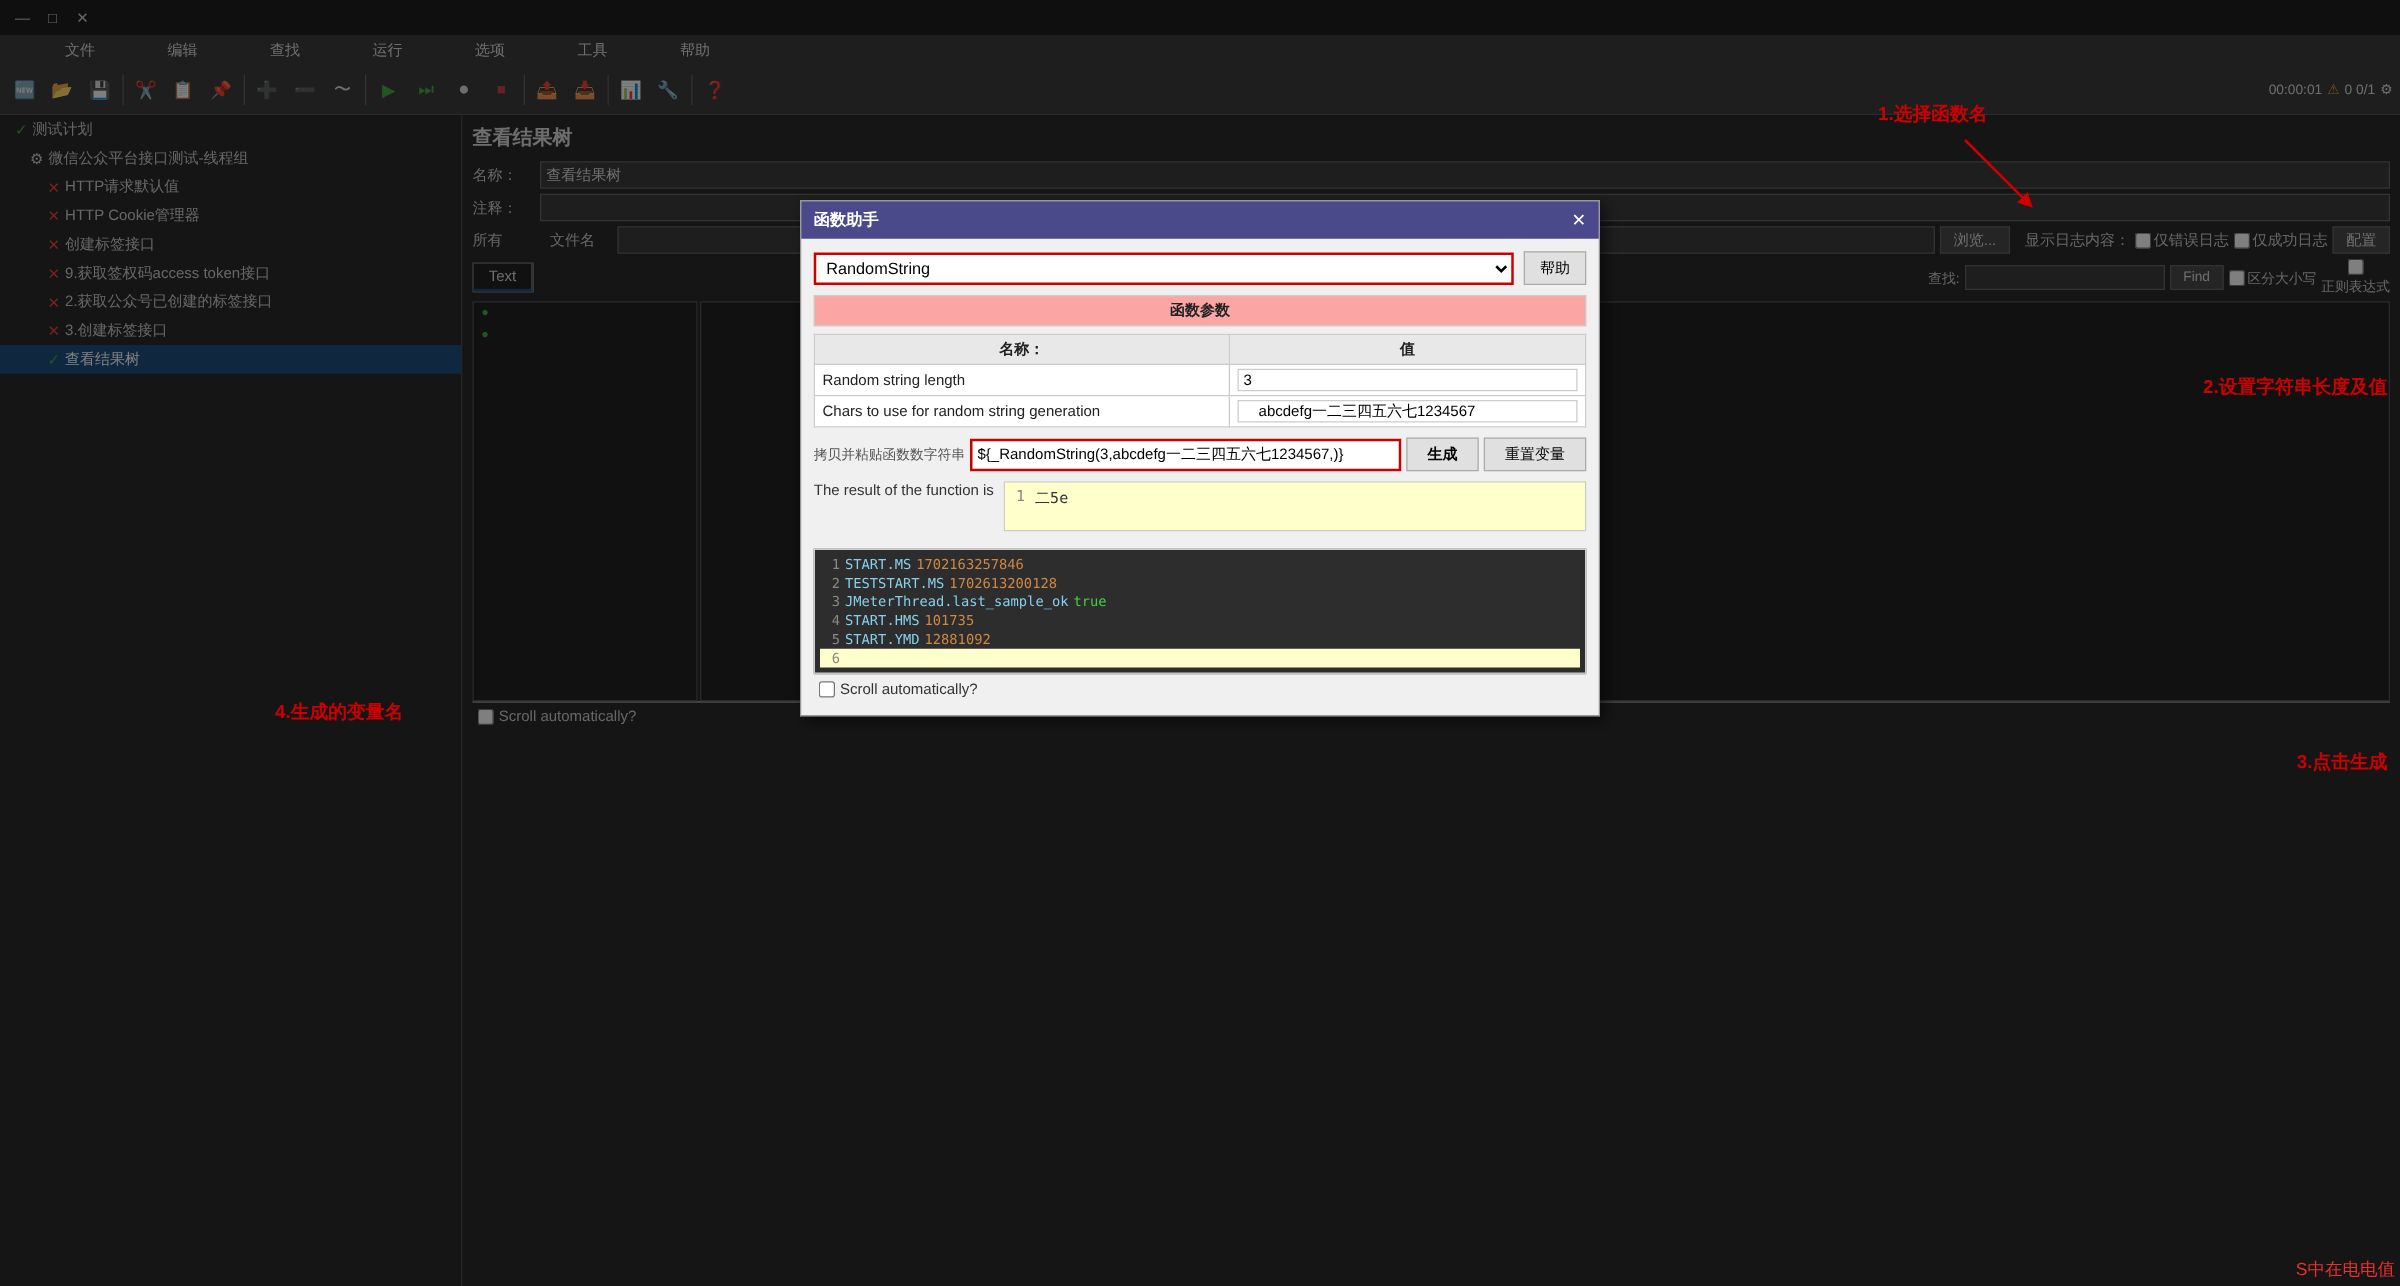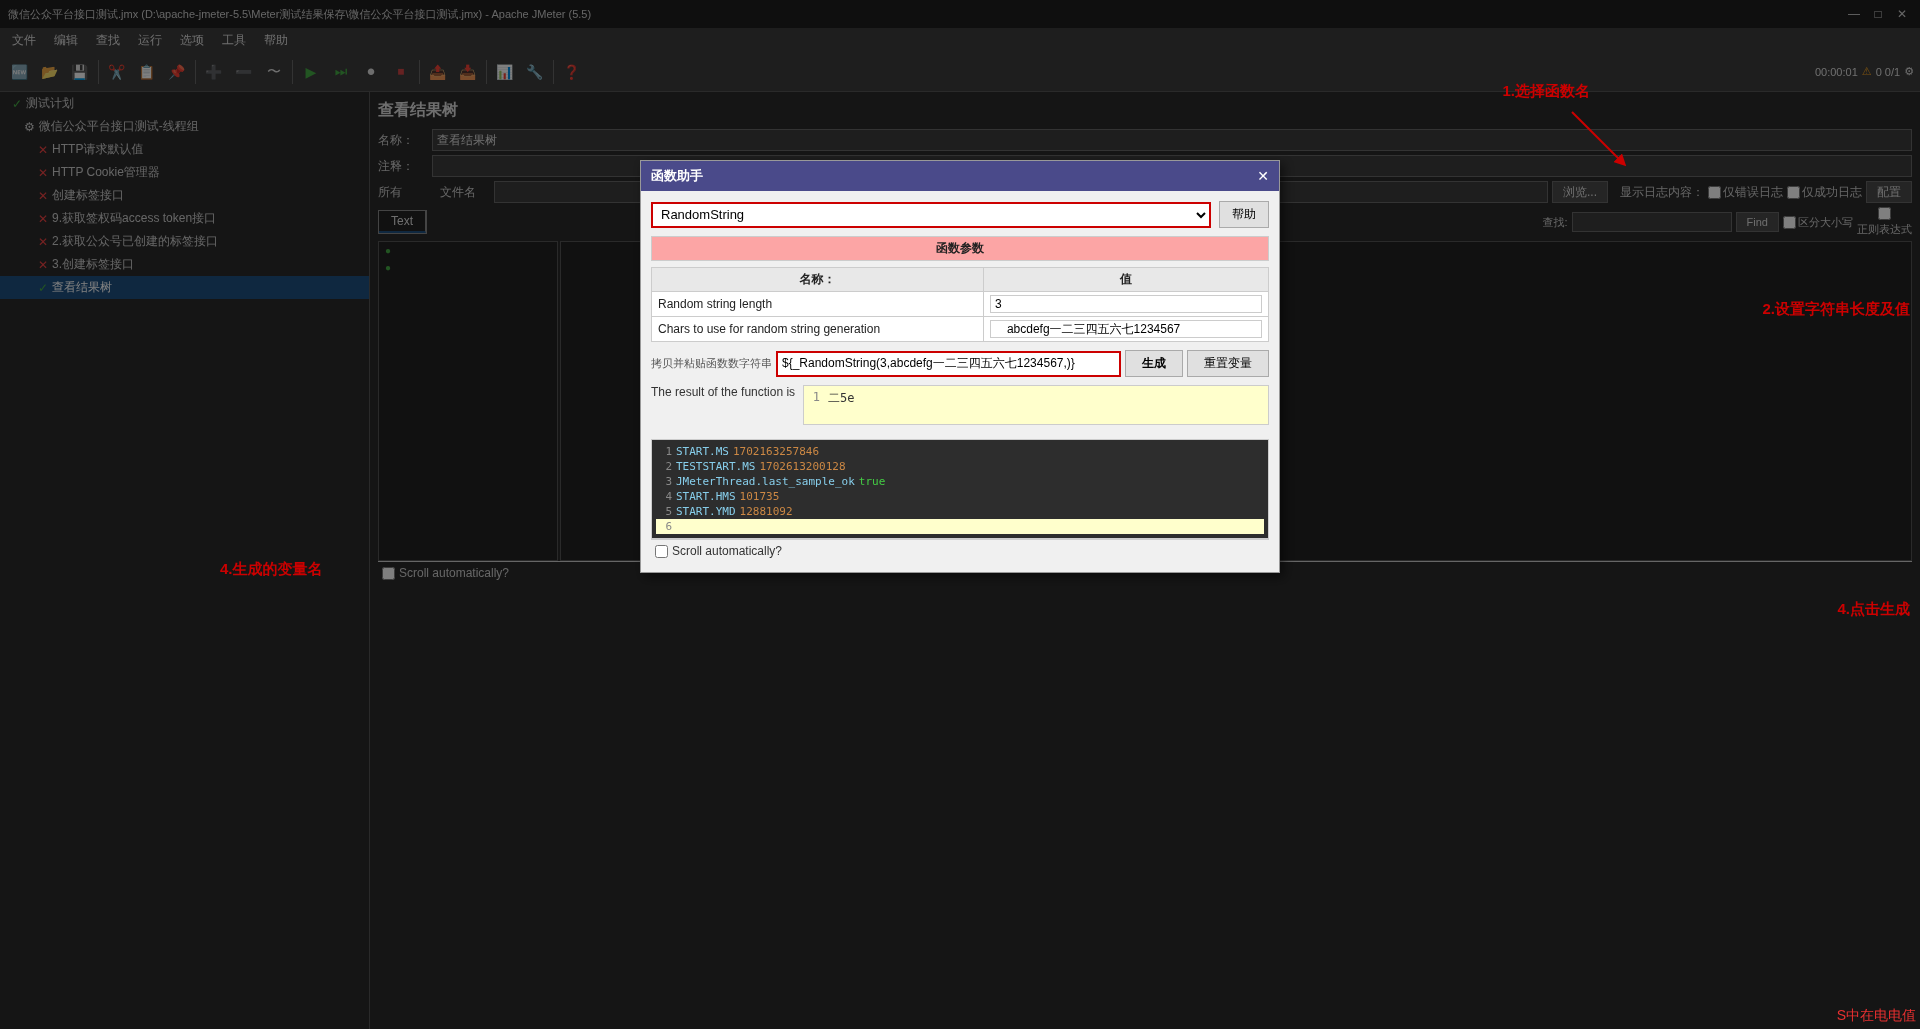--- a/index.html
+++ b/index.html
@@ -22,21 +22,21 @@
     
     .menu-bar {
       background: #3c3c3c;
       height: 24px;
       display: flex;
       align-items: center;
       padding: 0 4px;
       gap: 2px;
       font-size: 12px;
     }
-    .menu-item { padding: 2px 8px; cursor: pointer; color: #ddd; border-radius: 2px; }
+    .menu-item { padding: 2px 8px; cursor: pointer; color: #ddd; border-radius: 2px; margin-left: 40px; }
 
     
     .toolbar {
       background: #3c3c3c;
       height: 40px;
       display: flex;
       align-items: center;
       padding: 0 6px;
       gap: 2px;
       border-bottom: 1px solid #555;
@@ -326,21 +326,20 @@
       color: #e83030;
       font-size: 16px;
       font-weight: bold;
       z-index: 300;
     }
   </style>
 </head>
 <body>
 
 <div class="title-bar">
-  <span>微信公众平台接口测试.jmx (D:\apache-jmeter-5.5\Meter测试结果保存\微信公众平台接口测试.jmx) - Apache JMeter (5.5)</span>
   <div class="title-bar-controls">
     <button class="title-bar-btn">—</button>
     <button class="title-bar-btn">□</button>
     <button class="title-bar-btn close">✕</button>
   </div>
 </div>
 
 <div class="menu-bar">
   <span class="menu-item">文件</span>
   <span class="menu-item">编辑</span>
@@ -601,21 +600,21 @@
         </marker>
       </defs>
   </svg>
 </div>
 
 <div class="annotation" style="top: 300px; right: 10px; font-size:15px; color:#cc0000; text-align:right;">
   2.设置字符串长度及值
 </div>
 
 <div class="annotation" style="top: 600px; right: 10px; font-size:15px; color:#cc0000; text-align:right;">
-  4.点击生成
+  3.点击生成
 </div>
 
 <div class="annotation" style="top: 560px; left: 220px; font-size:15px; color:#cc0000;">
   4.生成的变量名
 </div>
 
 <div class="logo-area">
   <span style="color:#e83030; font-weight:normal; font-size:14px;">S中在电电值</span>
 </div>
 

